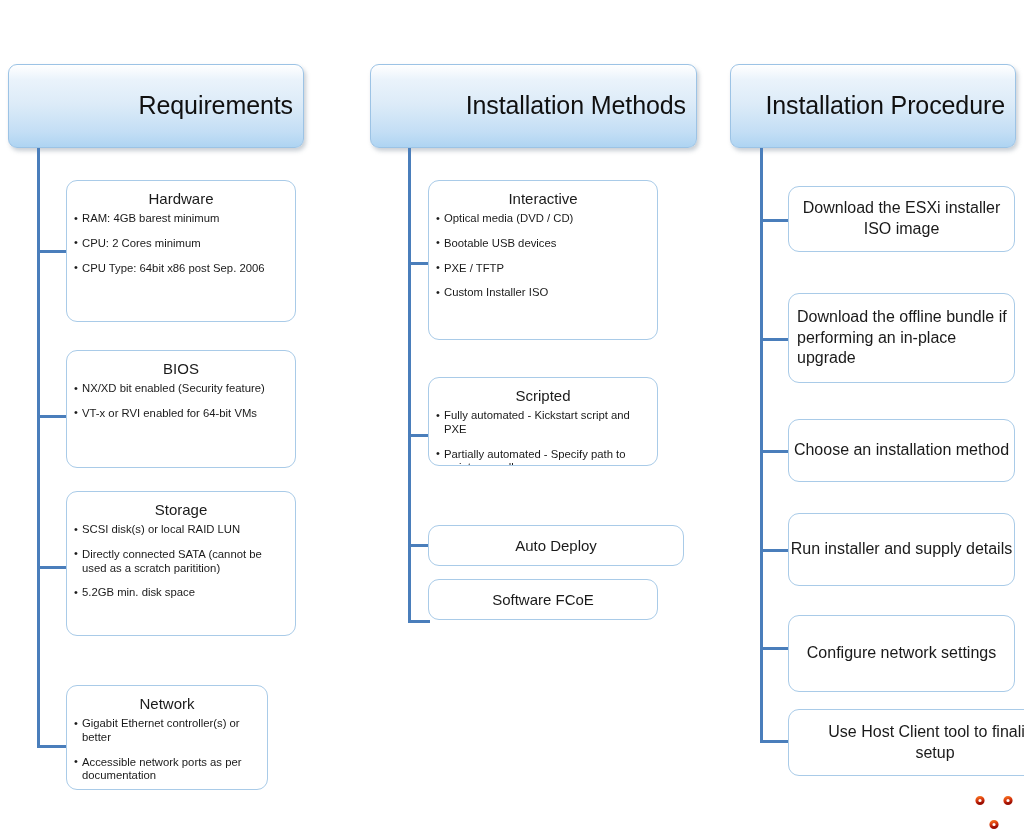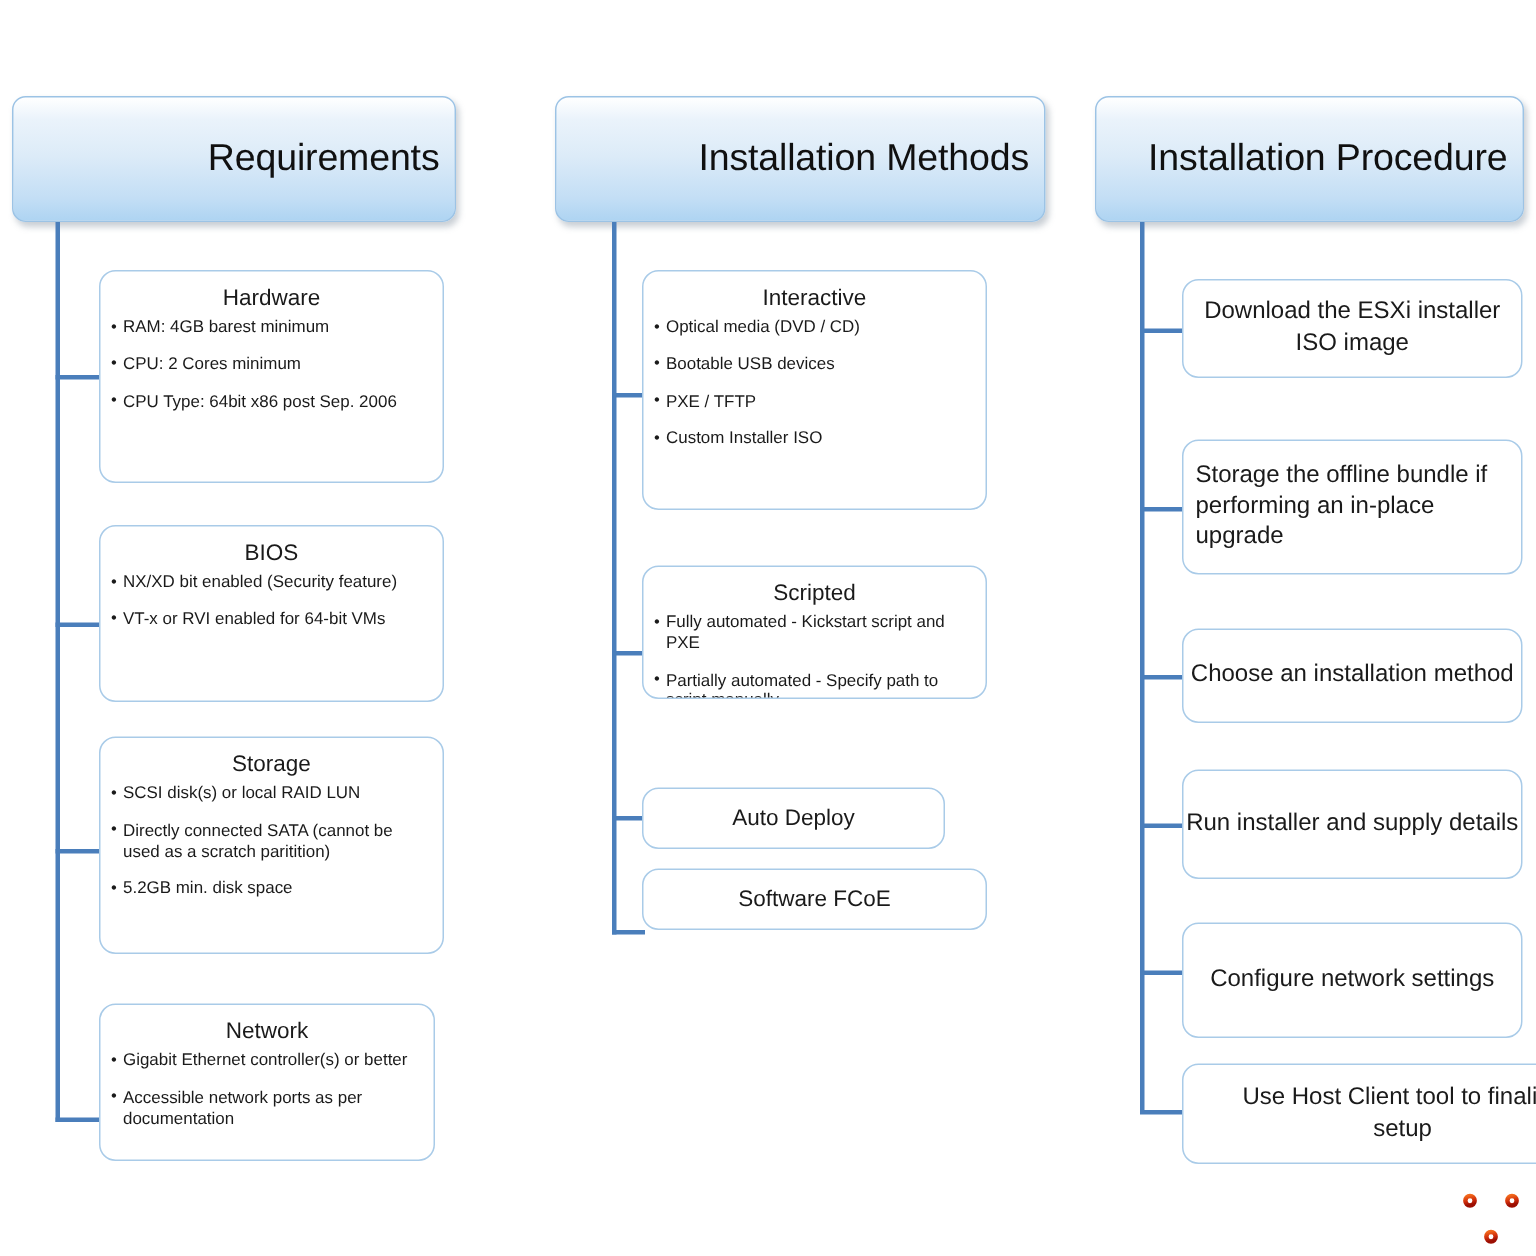--- a/index.html
+++ b/index.html
@@ -151,21 +151,21 @@
 
   <div class="node-box" style="left:66px; top:491px; width:230px; height:145px;">
     <span class="node-title">Storage</span>
     <ul class="bullets">
       <li>SCSI disk(s) or local RAID LUN</li>
       <li>Directly connected SATA (cannot be used as a scratch paritition)</li>
       <li>5.2GB min. disk space</li>
     </ul>
   </div>
 
-  <div class="node-box" style="left:66px; top:669px; width:224px; height:105px;">
+  <div class="node-box" style="left:66px; top:685px; width:202px; height:105px;">
     <span class="node-title">Network</span>
     <ul class="bullets">
       <li>Gigabit Ethernet controller(s) or better</li>
       <li>Accessible network ports as per documentation</li>
     </ul>
   </div>
 
   <div class="header-box" style="left:370px; top:64px; width:327px; height:84px;">
     <span class="header-label">Installation Methods</span>
   </div>
@@ -187,21 +187,21 @@
   </div>
 
   <div class="node-box" style="left:428px; top:377px; width:230px; height:89px;">
     <span class="node-title">Scripted</span>
     <ul class="bullets">
       <li>Fully automated - Kickstart script and PXE</li>
       <li>Partially automated - Specify path to script manually</li>
     </ul>
   </div>
 
-  <div class="node-box centered" style="left:428px; top:525px; width:202px; height:41px;">
+  <div class="node-box centered" style="left:428px; top:525px; width:256px; height:41px;">
     <span class="node-title solo">Auto Deploy</span>
   </div>
 
   <div class="node-box centered" style="left:428px; top:579px; width:230px; height:41px;">
     <span class="node-title solo">Software FCoE</span>
   </div>
 
   <div class="header-box" style="left:730px; top:64px; width:286px; height:84px;">
     <span class="header-label">Installation Procedure</span>
   </div>
@@ -212,21 +212,21 @@
   <div class="conn-h" style="left:760px; top:450px; width:30px;"></div>
   <div class="conn-h" style="left:760px; top:549px; width:30px;"></div>
   <div class="conn-h" style="left:760px; top:647px; width:30px;"></div>
   <div class="conn-h" style="left:760px; top:740px; width:30px;"></div>
 
   <div class="node-box centered" style="left:788px; top:186px; width:227px; height:66px;">
     <span class="step-text">Download the ESXi installer ISO image</span>
   </div>
 
   <div class="node-box centered" style="left:788px; top:293px; width:227px; height:90px;">
-    <span class="step-text" style="text-align:left; padding:0 6px 0 8px;">Storage the offline bundle if performing an in-place upgrade</span>
+    <span class="step-text" style="text-align:left; padding:0 6px 0 8px;">Download the offline bundle if performing an in-place upgrade</span>
   </div>
 
   <div class="node-box centered" style="left:788px; top:419px; width:227px; height:63px;">
     <span class="step-text">Choose an installation method</span>
   </div>
 
   <div class="node-box centered" style="left:788px; top:513px; width:227px; height:73px;">
     <span class="step-text">Run installer and supply details</span>
   </div>
 

